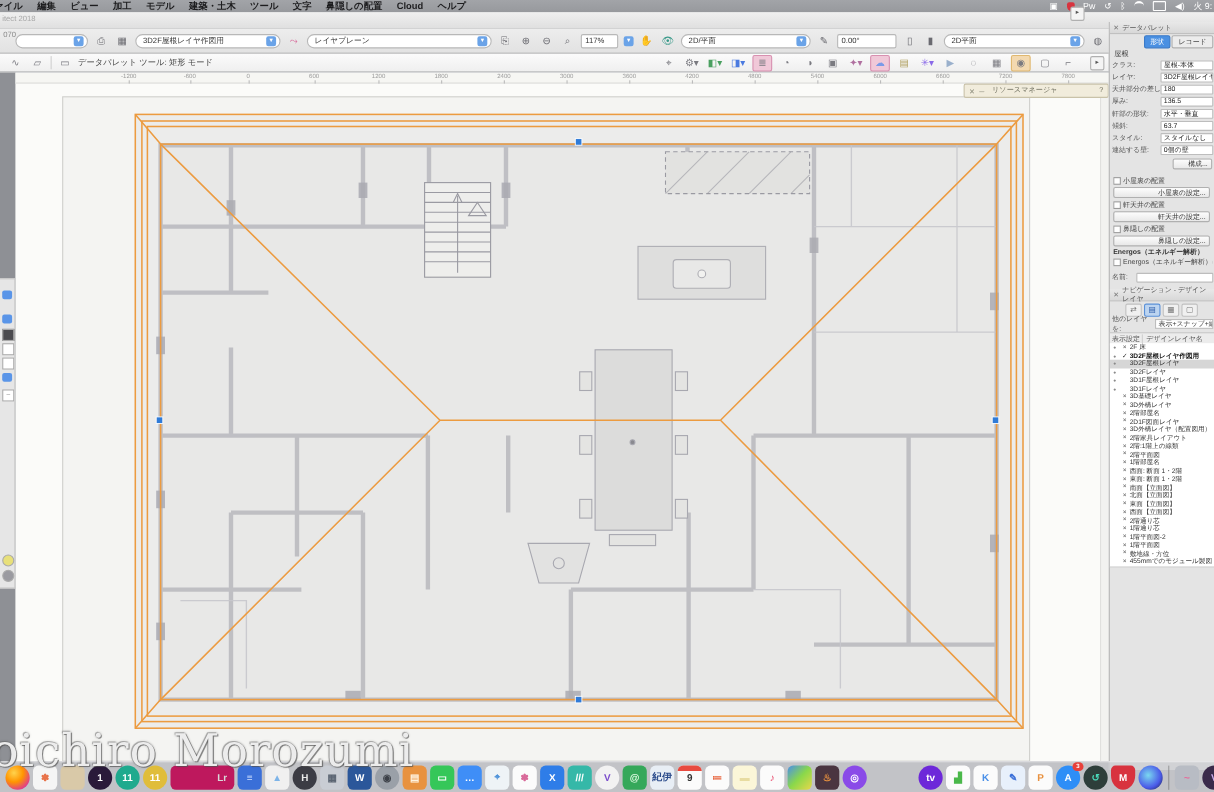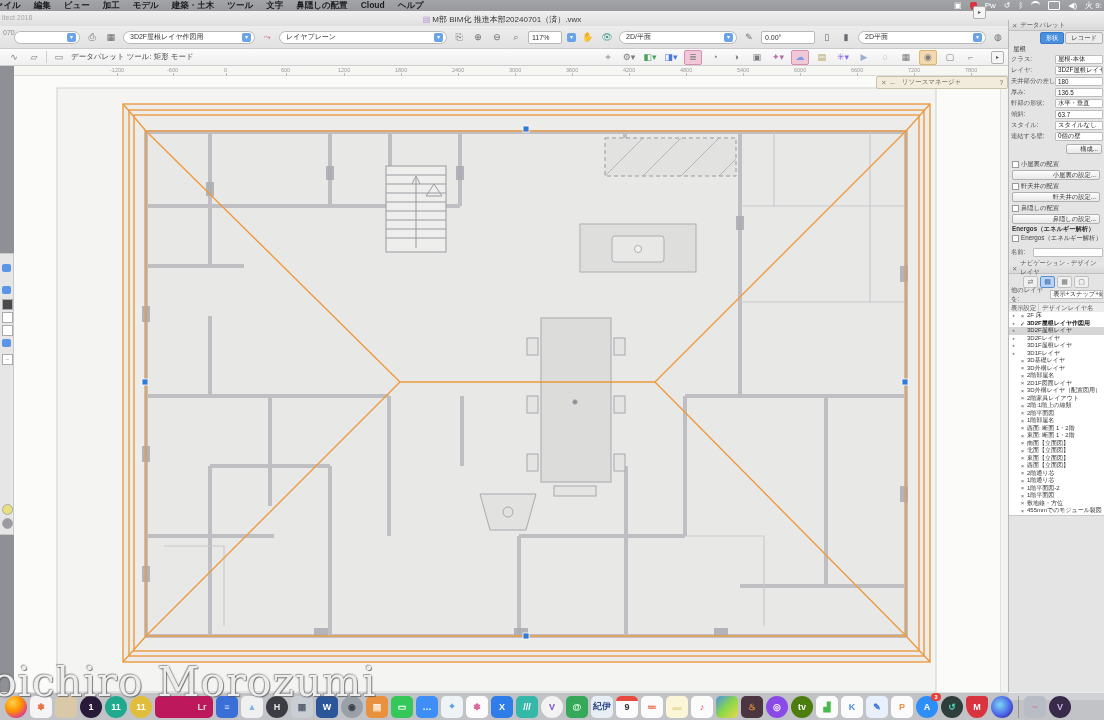--- a/index.html
+++ b/index.html
@@ -150,23 +150,20 @@
       <span class="st-ic">ᛒ</span>
       <span class="st-ic st-wifi"></span>
       <span class="st-ic st-disp"></span>
       <span class="st-ic">◀)</span>
       <span>火 9:</span>
     </div>
   </div>
 
   <div id="titlebar">
     <span class="bg-win">itect 2018</span>
-    <div id="title-center">
-      <span class="doc-ic">▤</span><span>M部 BIM化 推進本部20240701（済）.vwx</span>
-    </div>
   </div>
 
   <div id="overlay-070">070</div>
 
   <div id="toolbar">
     <div class="combo" style="width:66px">
         <span></span>
         <span class="dd">▾</span>
       </div>
     <span class="tb-ic">⎙</span>
@@ -616,21 +613,21 @@
       <span class="dk circle" style="background: rgb(242, 242, 242); color: rgb(122, 76, 204);">V</span>
       <span class="dk tile" style="background: rgb(53, 168, 90); color: rgb(232, 255, 232);">@</span>
       <span class="dk tile" style="background: rgb(232, 238, 245); color: rgb(42, 74, 138);">紀伊</span>
       <span class="dk tile" style="background: rgb(251, 251, 251); color: rgb(51, 51, 51);">9<span class="caltop"></span></span>
       <span class="dk tile" style="background: rgb(251, 251, 251); color: rgb(232, 101, 63);">≔</span>
       <span class="dk tile" style="background: rgb(251, 246, 216); color: rgb(232, 220, 160);">▬</span>
       <span class="dk tile" style="background: rgb(251, 251, 251); color: rgb(232, 71, 106);">♪</span>
       <span class="dk tile" style="background: linear-gradient(135deg, rgb(74, 144, 232), rgb(138, 216, 74), rgb(232, 216, 74)); color: rgb(255, 255, 255);"></span>
       <span class="dk tile" style="background: rgb(74, 53, 64); color: rgb(232, 145, 63);">♨</span>
       <span class="dk circle" style="background: rgb(138, 74, 232); color: rgb(255, 255, 255);">◎</span>
-      <span class="dk circle" style="background: #4d7c0f; color: rgb(255, 255, 255);">tv</span>
+      <span class="dk circle" style="background: #6d28d9; color: rgb(255, 255, 255); margin-left: 44px;">tv</span>
       <span class="dk tile" style="background: rgb(251, 251, 251); color: rgb(74, 184, 74);">▟</span>
       <span class="dk tile" style="background: rgb(251, 251, 251); color: rgb(74, 144, 232);">K</span>
       <span class="dk tile" style="background: rgb(232, 240, 251); color: rgb(58, 111, 216);">✎</span>
       <span class="dk tile" style="background: rgb(251, 251, 251); color: rgb(232, 145, 63);">P</span>
       <span class="dk circle" style="background: rgb(46, 142, 247); color: rgb(255, 255, 255);">A<span class="badge">3</span></span>
       <span class="dk circle" style="background: rgb(46, 62, 58); color: rgb(74, 216, 184);">↺</span>
       <span class="dk shield" style="background: rgb(216, 51, 63); color: rgb(255, 255, 255);">M</span>
       <span class="dk circle" style="background: radial-gradient(circle at 40% 40%, rgb(122, 216, 240), rgb(74, 90, 232) 60%, rgb(26, 26, 46)); color: rgb(255, 255, 255);"></span>
       <span class="dk-div"></span>
       <span class="dk tile" style="background: rgb(184, 188, 196); color: rgb(232, 106, 154);">~</span>

